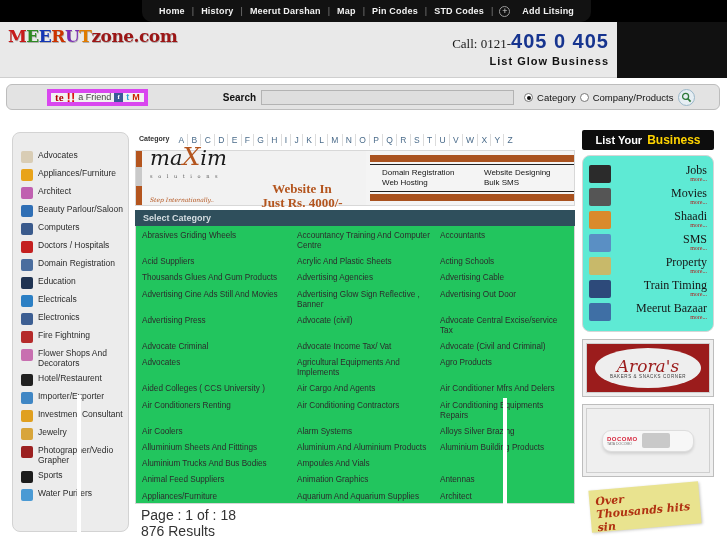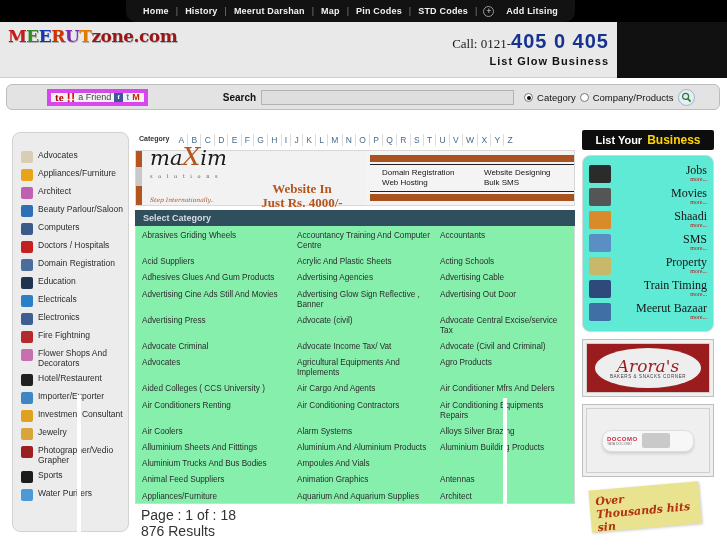--- a/index.html
+++ b/index.html
@@ -11,21 +11,21 @@
     overflow: hidden;
     position: relative;
   }
 
   
   .topbar {
     position:absolute; top:0; left:0; width:727px; height:22px;
     background:#000000;
   }
   .topnav-pill {
-    position:absolute; left:126px; top:0; height:22px;
+    position:absolute; left:142px; top:0; height:22px;
     background:#121212;
     border-radius:0 0 10px 10px;
     padding:0 10px;
     display:flex; align-items:center;
     box-shadow: 0 0 0 0 rgba(0,0,0,0);
   }
   .topnav-pill .nv {
     color:#f2f2f2; font-size:9px; font-weight:bold;
     padding:0 7px; white-space:nowrap; cursor:pointer;
     letter-spacing:.2px;
@@ -162,21 +162,21 @@
   .ban-mid{display:flex;border-top:1.5px solid #222;border-bottom:1.5px solid #222;
            padding:3px 0;margin:2px 0;}
   .ban-mid div{flex:1;font-size:8px;color:#141414;line-height:10px;padding-left:6px;}
 
   .selcat {
     margin-top:4px; height:16px; background:#2f4f5c;
     color:#d4dde1; font-size:9px; font-weight:bold;
     display:flex; align-items:center; padding-left:8px;
   }
   .cattable {
-    border:1px solid #d6d6d6; border-top:none; background:#86efac;
+    border:1px solid #d6d6d6; border-top:none; background:#22c55e;
     height:278px; overflow:hidden; padding:2px 0;
   }
   .catrow { display:flex; }
   .catcell {
     font-size:8.2px; color:#2c2c2c; line-height:10px;
     padding:3.1px 4px 3.1px 6px;
     cursor:pointer;
   }
   .catcell.c1{width:155px;}
   .catcell.c2{width:143px;}
@@ -423,21 +423,21 @@
         <div class="catcell c1">Abrasives Griding Wheels</div>
         <div class="catcell c2">Accountancy Training And Computer Centre</div>
         <div class="catcell c3">Accountants</div>
       </div>
       <div class="catrow">
         <div class="catcell c1">Acid Suppliers</div>
         <div class="catcell c2">Acrylic And Plastic Sheets</div>
         <div class="catcell c3">Acting Schools</div>
       </div>
       <div class="catrow">
-        <div class="catcell c1">Adhesives Glues And Gum Products</div>
+        <div class="catcell c1">Thousands Glues And Gum Products</div>
         <div class="catcell c2">Advertising Agencies</div>
         <div class="catcell c3">Advertising Cable</div>
       </div>
       <div class="catrow">
         <div class="catcell c1">Advertising Cine Ads Still And Movies</div>
         <div class="catcell c2">Advertising Glow Sign Reflective , Banner</div>
         <div class="catcell c3">Advertising Out Door</div>
       </div>
       <div class="catrow">
         <div class="catcell c1">Advertising Press</div>

